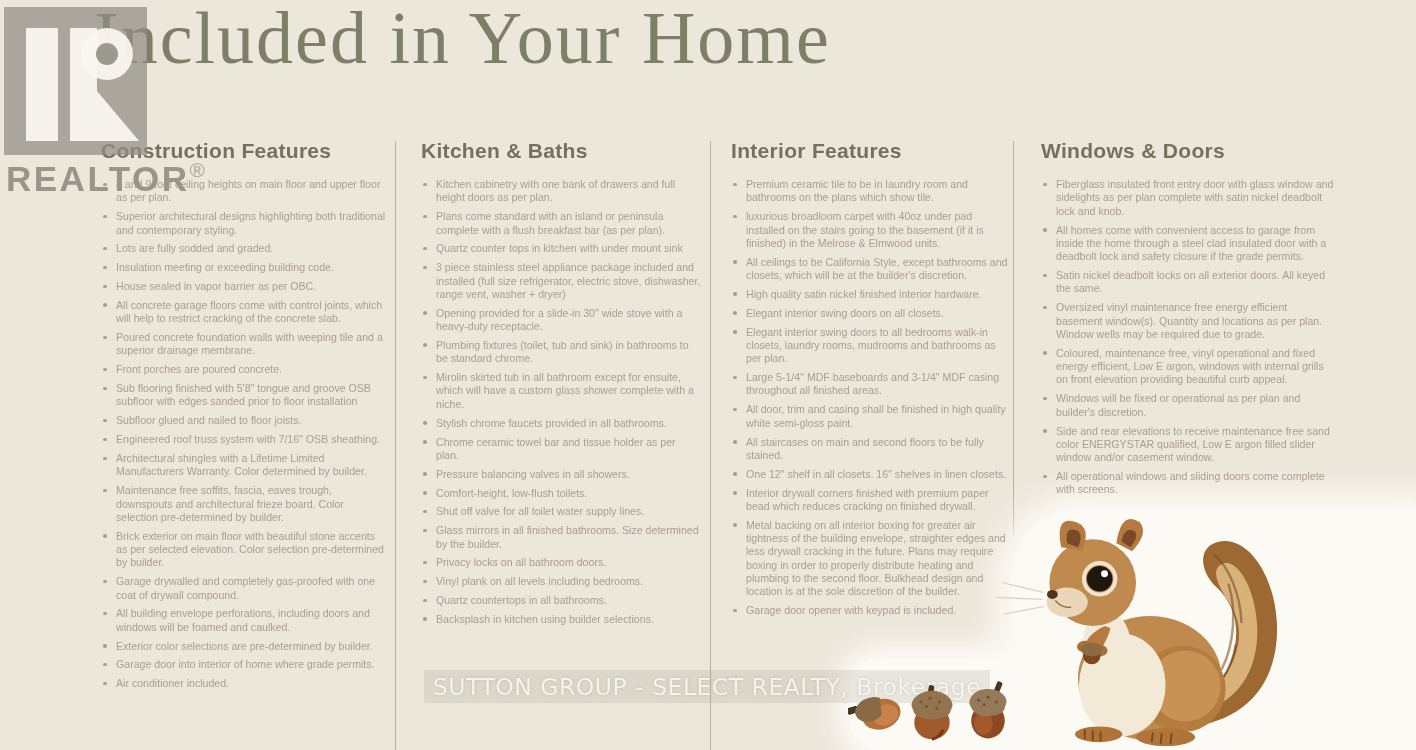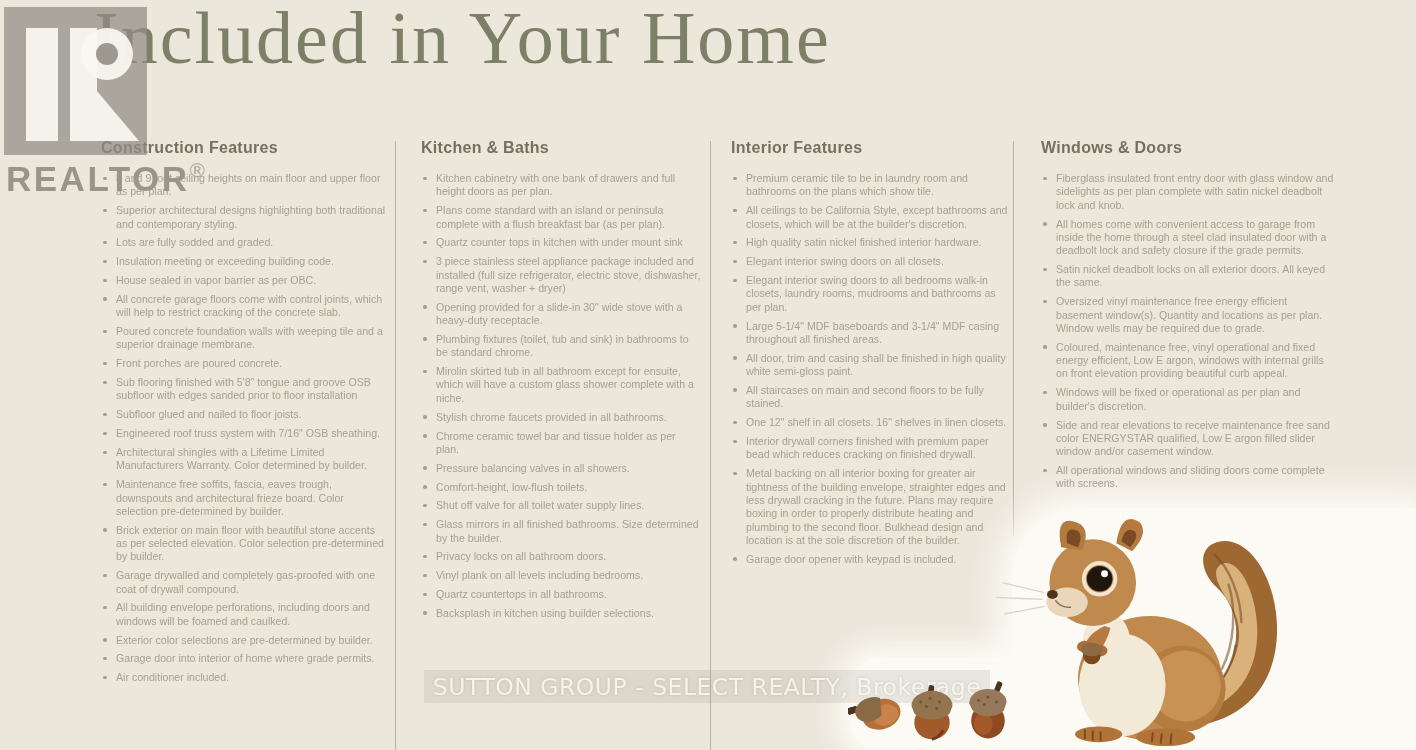--- a/index.html
+++ b/index.html
@@ -20,21 +20,21 @@
   .logo-wrap { position:absolute; left:4px; top:7px; z-index:5; width:180px; }
   .logo-text {
     position:absolute; left:2px; top:151px;
     font-size:35px; letter-spacing:2.5px; color:#9a948a; font-weight:700;
     white-space:nowrap;
   }
   .logo-reg { font-size:21px; vertical-align:14px; color:#a9a398; opacity:.8; letter-spacing:0; }
   
   .col { position:absolute; top:139px; z-index:2; }
   .col h2 {
-    font-size:16px; font-weight:700; color:#76705e;
+    font-size:21px; font-weight:700; color:#76705e;
     letter-spacing:.3px; margin:0 0 15px 0;
   }
   .col ul { list-style:none;margin-top:11px; }
   .col li {
     position:relative; padding-left:15px; margin-bottom:5.5px;
     font-size:10.6px; line-height:1.26; color:#a89e8d;
   }
   .col li .dot {
     position:absolute; left:2px; top:4.5px; width:3.5px; height:3.5px;
     border-radius:50%; background:#a89e8d;
@@ -140,21 +140,21 @@
       <li><span class="dot"></span><span>Quartz countertops in all bathrooms.</span></li>
       <li><span class="dot"></span><span>Backsplash in kitchen using builder selections.</span></li>
     </ul>
 </section>
 
 <section class="col" id="col-3">
   <h2>Interior Features</h2>
   <ul>
 
   <li><span class="dot"></span><span>Premium ceramic tile to be in laundry room and bathrooms on the plans which show tile.</span></li>
-      <li><span class="dot"></span></li>
+      <li><span class="dot"></span><span>luxurious broadloom carpet with 40oz under pad installed on the stairs going to the basement (if it is finished) in the Melrose &amp; Elmwood units.</span></li>
       <li><span class="dot"></span><span>All ceilings to be California Style, except bathrooms and closets, which will be at the builder's discretion.</span></li>
       <li><span class="dot"></span><span>High quality satin nickel finished interior hardware.</span></li>
       <li><span class="dot"></span><span>Elegant interior swing doors on all closets.</span></li>
       <li><span class="dot"></span><span>Elegant interior swing doors to all bedrooms walk-in closets, laundry rooms, mudrooms and bathrooms as per plan.</span></li>
       <li><span class="dot"></span><span>Large 5-1/4" MDF baseboards and 3-1/4" MDF casing throughout all finished areas.</span></li>
       <li><span class="dot"></span><span>All door, trim and casing shall be finished in high quality white semi-gloss paint.</span></li>
       <li><span class="dot"></span><span>All staircases on main and second floors to be fully stained.</span></li>
       <li><span class="dot"></span><span>One 12" shelf in all closets. 16" shelves in linen closets.</span></li>
       <li><span class="dot"></span><span>Interior drywall corners finished with premium paper bead which reduces cracking on finished drywall.</span></li>
       <li><span class="dot"></span><span>Metal backing on all interior boxing for greater air tightness of the building envelope, straighter edges and less drywall cracking in the future. Plans may require boxing in order to properly distribute heating and plumbing to the second floor. Bulkhead design and location is at the sole discretion of the builder.</span></li>

